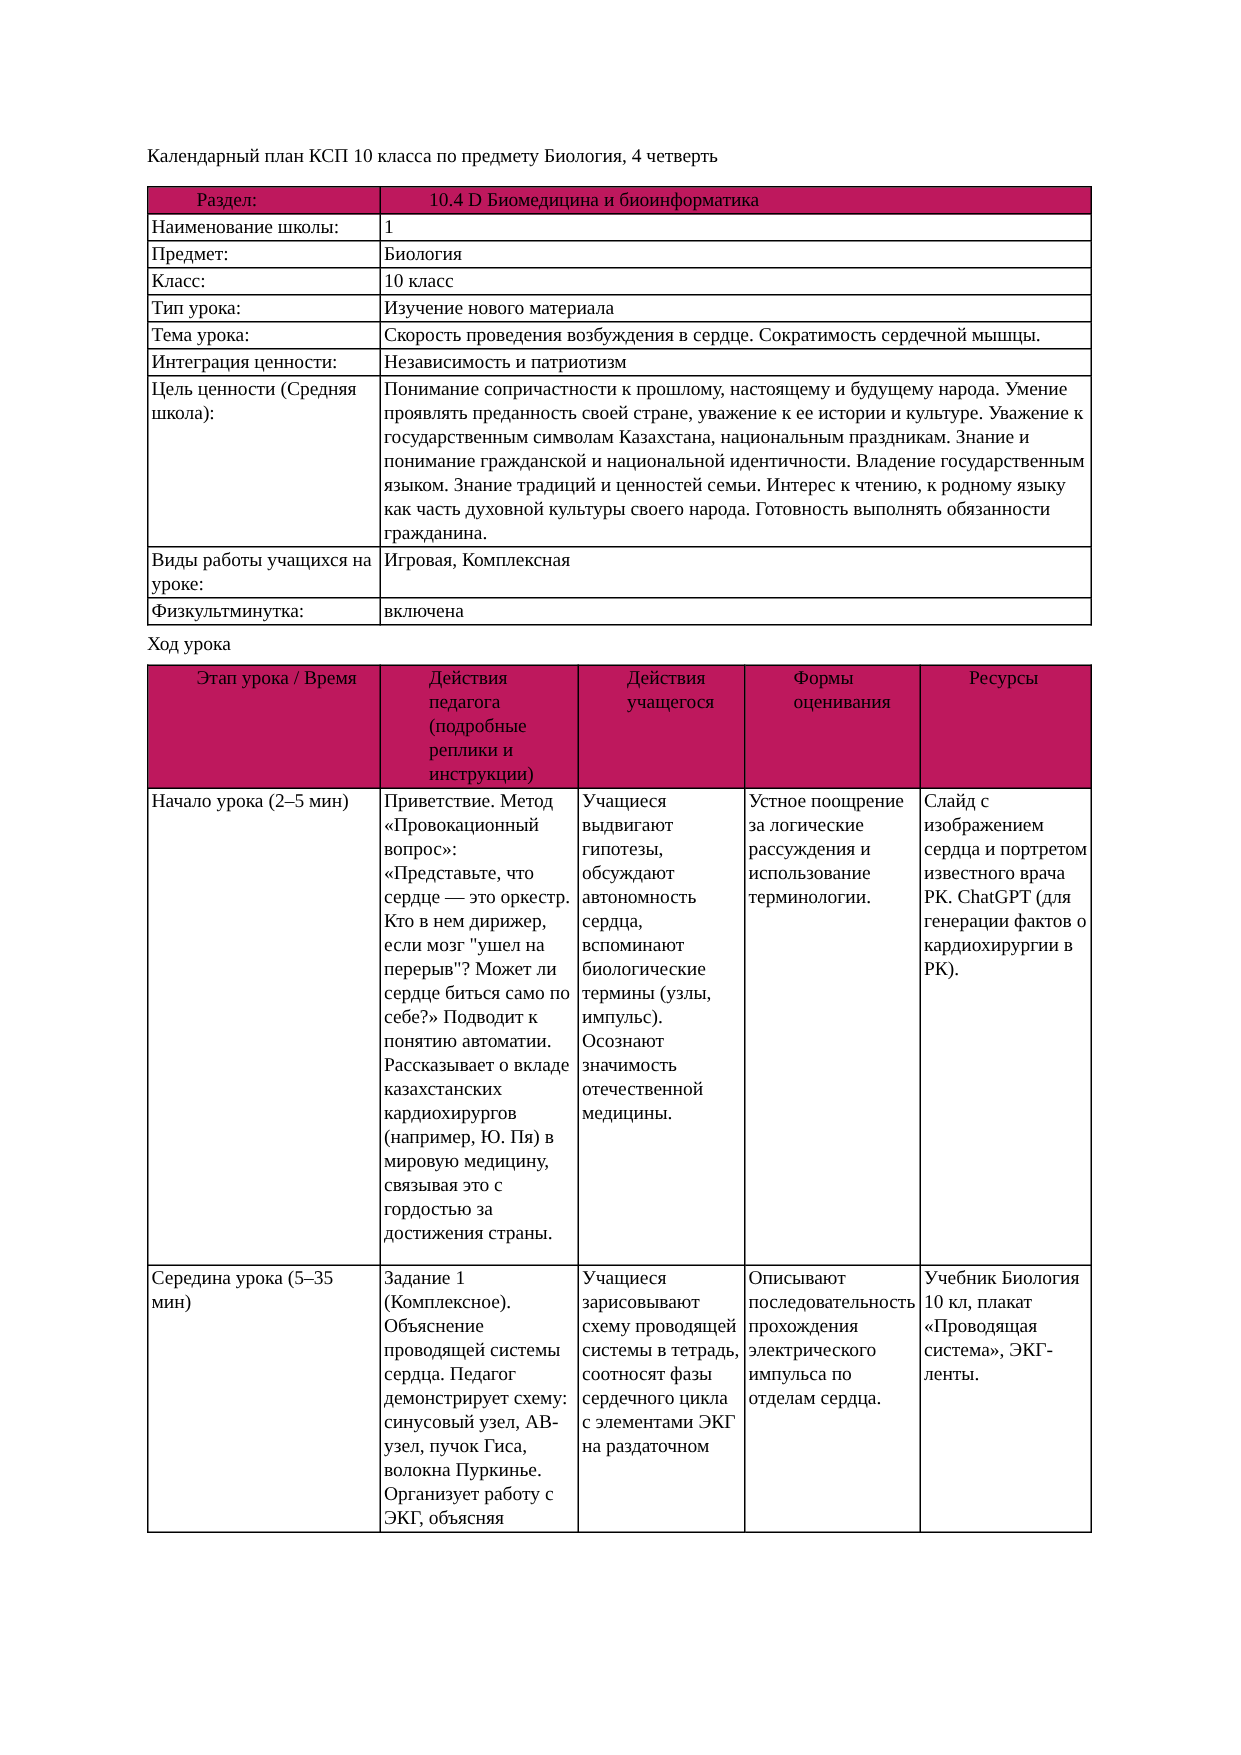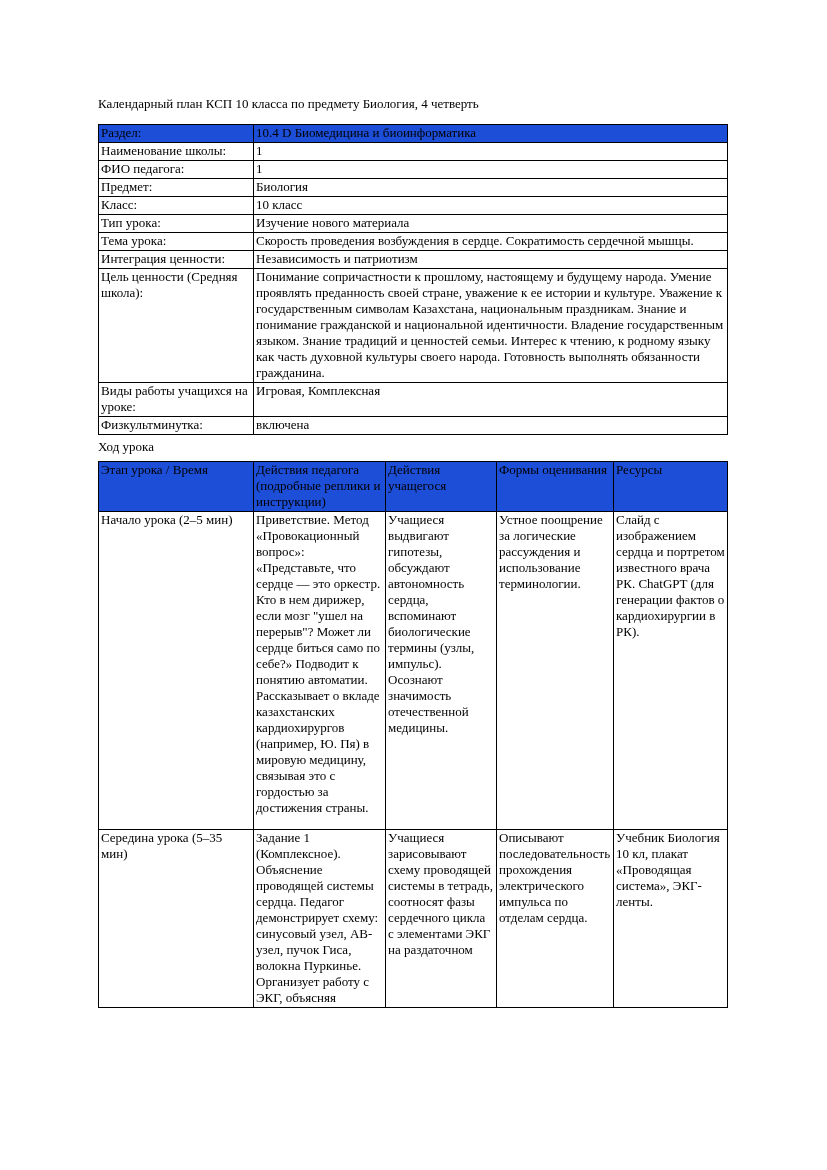--- a/index.html
+++ b/index.html
@@ -31,21 +31,22 @@
   td, th {
     border: 1px solid #000000;
     padding: 0 2px 1px 2px;
     vertical-align: top;
     text-align: left;
     font-weight: normal;
     overflow-wrap: break-word;
     word-wrap: break-word;
   }
   tr.shaded td, tr.shaded th {
-    background: #1d4ed8;
+    background: #be185d;
+    padding-left: 32px;
   }
   .section-heading {
     margin: 4px 0 6px 0;
   }
   .lesson-table tbody tr.row-start td { height: 318px; }
   .lesson-table tbody tr.row-truncated td { height: 178px; }
   .clip {
     max-height: 176px;
     overflow: hidden;
   }
@@ -62,24 +63,20 @@
       <col style="width:155px">
       <col style="width:474px">
     </colgroup>
     <tbody>
       <tr class="shaded">
         <td>Раздел:</td>
         <td>10.4 D Биомедицина и биоинформатика</td>
       </tr>
       <tr>
         <td>Наименование школы:</td>
-        <td>1</td>
-      </tr>
-      <tr>
-        <td>ФИО педагога:</td>
         <td>1</td>
       </tr>
       <tr>
         <td>Предмет:</td>
         <td>Биология</td>
       </tr>
       <tr>
         <td>Класс:</td>
         <td>10 класс</td>
       </tr>

